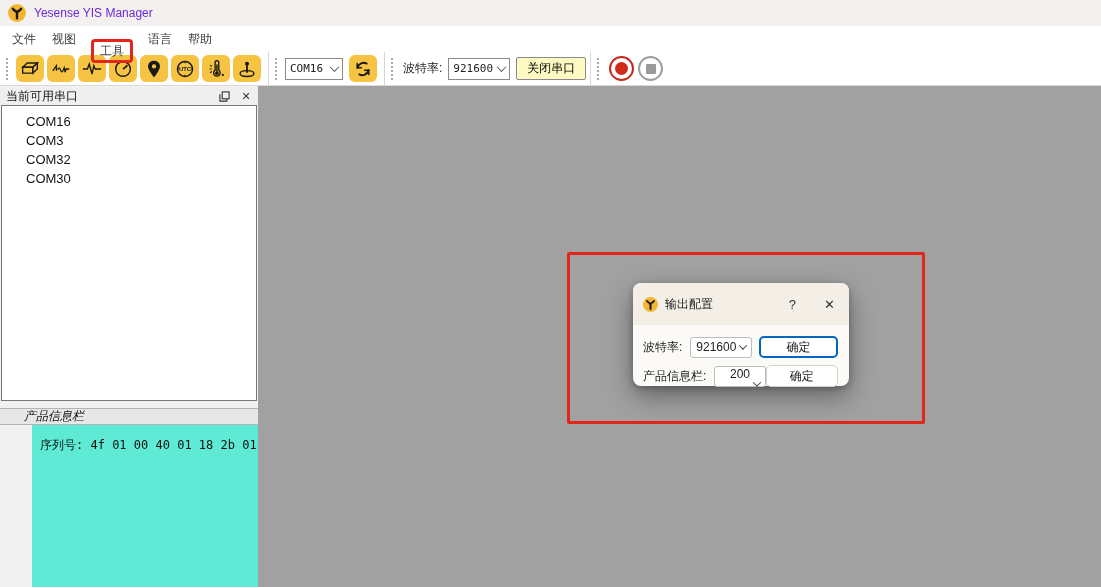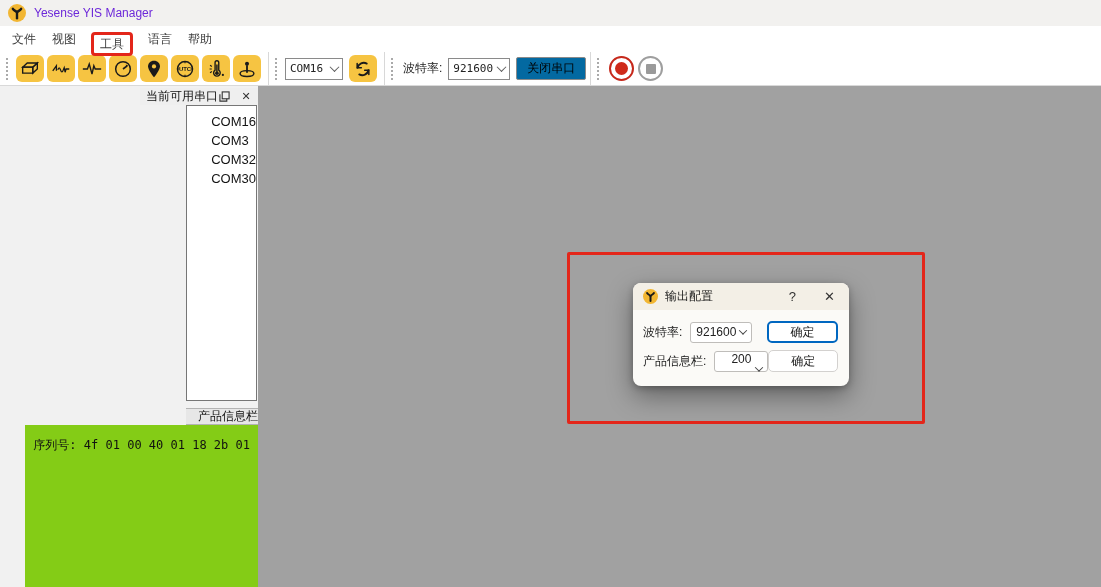--- a/index.html
+++ b/index.html
@@ -9,87 +9,87 @@
     box-shadow: inset 0 0 0 1px #a9a9a9; display:flex; flex-direction:column; }
 
   
   .titlebar { height:26px; background:#f2f1ef; display:flex; align-items:center; padding-left:8px; flex:0 0 auto; }
   .app-icon { width:18px; height:18px; margin-right:8px; }
   .titlebar-text { color:#6d28d9; font-size:12px; }
 
   
   .menubar { height:26px; background:#ffffff; display:flex; align-items:center; padding-left:4px; flex:0 0 auto; position:relative; }
   .menu-item { padding:0 8px; height:24px; line-height:24px; color:#3d3d3d; cursor:default; }
-  .menu-item-highlight { display:inline-block; border:3px solid #e3261a; border-radius:4px; padding:0 6px; margin:5px -1px; line-height:18px; }
+  .menu-item-highlight { display:inline-block; border:3px solid #e3261a; border-radius:4px; padding:0 6px; margin:12px -1px; line-height:18px; }
 
   
   .toolbar { height:34px; background:#ffffff; border-bottom:1px solid #d9d9d9; display:flex; align-items:center; flex:0 0 auto; }
   .tb-group { display:flex; align-items:center; height:100%; padding:0 4px; }
   .tb-group + .tb-group { border-left:1px solid #d8d8d8; }
   .tb-handle { width:5px; height:22px; border-left:2px dotted #aaa; margin:0 5px 0 2px; }
   .tb-btn { width:28px; height:27px; background:#f6c442; border:none; border-radius:6px;
     display:flex; align-items:center; justify-content:center; margin-right:3px; cursor:pointer; }
   .tb-btn svg { display:block; }
   .combo { height:22px; background:#fff; border:1px solid #8a8a8a; display:flex; align-items:center;
     padding:0 4px; font-family:"DejaVu Sans Mono", monospace; font-size:11px; cursor:pointer; }
   .combo .chev { margin-left:auto; }
   .chev { width:7px; height:7px; border-right:1.5px solid #5f5f5f; border-bottom:1.5px solid #5f5f5f;
     transform:rotate(45deg) translate(-1px,-1px); flex:0 0 auto; }
   .tb-label { margin:0 6px 0 2px; color:#1c1c1c; }
-  .tb-push { height:23px; background:#0369a1; border:1px solid #8a8a8a; border-radius:2px;
+  .tb-push { height:23px; background:#fef9c3; border:1px solid #8a8a8a; border-radius:2px;
     padding:0 10px; font-size:12px; margin-left:6px; cursor:pointer; }
   .record-btn { width:25px; height:25px; border:2px solid #c6281b; border-radius:50%;
     display:flex; align-items:center; justify-content:center; background:#fff; margin:0 4px 0 2px; cursor:pointer; }
   .record-dot { width:13px; height:13px; border-radius:50%; background:#cf2a1a; }
   .stop-btn { width:25px; height:25px; border:2px solid #9e9e9e; border-radius:50%;
     display:flex; align-items:center; justify-content:center; background:#fff; cursor:pointer; }
   .stop-square { width:10px; height:10px; background:#9a9a9a; border-radius:1px; }
 
   
   .content { flex:1; display:flex; min-height:0; }
-  .left-col { width:258px; flex:0 0 auto; background:#f1f1f1; display:flex; flex-direction:column; padding-top:2px;align-items:flex-end; }
+  .left-col { width:258px; flex:0 0 auto; background:#f1f1f1; display:flex; flex-direction:column; padding-top:2px; }
   .dock-header { height:17px; background:#efefef; display:flex; align-items:center; padding:0 6px; }
   .dock-title { font-size:12px; color:#111; }
   .dock-icons { margin-left:auto; display:flex; align-items:center; gap:10px; }
   .dock-float, .dock-close { width:12px; height:12px; display:flex; align-items:center; justify-content:center;
     color:#333; font-size:11px; cursor:pointer; }
   .port-list { height:296px; background:#fff; border:1px solid #767676; margin:0 1px; padding-top:6px; overflow:hidden; }
   .port-item { height:19px; line-height:19px; padding-left:24px; font-size:13px; color:#141414; cursor:pointer; }
   .splitter { height:7px; }
   .info-header { height:17px; background:#e7e7e7; border-top:1px solid #b3b3b3; border-bottom:1px solid #b3b3b3;
-    display:flex; align-items:center; padding-left:12px; font-size:12px; color:#111; }
-  .info-body { flex:1; background:#84cc16; padding:12px 8px 8px 8px;
-    font-family:"DejaVu Sans Mono", monospace; font-size:12px; color:#111; }
+    display:flex; align-items:center; padding-left:24px; font-size:12px; color:#111;font-style:italic; }
+  .info-body { flex:1; background:#5eead4; padding:12px 8px 8px 8px;
+    font-family:"DejaVu Sans Mono", monospace; font-size:12px; color:#111;margin-left:32px; }
   .info-line { white-space:nowrap; }
   .info-line.version { margin-top:64px; }
 
   .main-area { flex:1; background:#a1a1a1; position:relative; }
 
   
   .red-box { position:absolute; left:309px; top:166px; width:358px; height:172px;
     border:3px solid #e3261a; border-radius:2px; pointer-events:none; }
 
   
   .dialog { position:absolute; left:375px; top:197px; width:216px; height:103px;
     border-radius:8px; background:#fbfaf7; box-shadow:0 10px 26px rgba(0,0,0,.38), 0 2px 6px rgba(0,0,0,.25); }
-  .dialog-titlebar { height:27px; background:#f3efe6; border-radius:8px 8px 0 0;
+  .dialog-titlebar { height:42px; background:#f3efe6; border-radius:8px 8px 0 0;
     display:flex; align-items:center; padding:0 12px 0 10px; }
   .dialog-icon { width:15px; height:15px; margin-right:7px; }
   .dialog-title { font-size:12px; color:#1a1a1a; }
   .dialog-help { margin-left:auto; color:#333; font-size:13px; cursor:pointer; padding:0 2px; }
   .dialog-close { margin-left:24px; color:#333; font-size:13px; cursor:pointer; padding:0 2px; }
   .dialog-body { padding:11px 11px 0 10px; }
   .dlg-row { display:flex; align-items:center; height:22px; margin-bottom:7px; }
   .dlg-label { font-size:12px; color:#1a1a1a; margin-right:8px; white-space:nowrap; }
   .dlg-combo { height:21px; background:#fff; border:1px solid #bfbdba; border-radius:3px;
     display:flex; align-items:center; padding:0 5px; font-size:12px; cursor:pointer; }
   .dlg-combo .chev { width:6px; height:6px; margin-left:auto; border-color:#444; }
   .dlg-combo.baud { width:62px; }
   .dlg-combo.freq { width:55px;flex-direction:column; }
-  .dlg-btn { width:71px; height:22px; margin-left:auto; background:#fff; border:1px solid #d3d1cf;
+  .dlg-btn { width:79px; height:22px; margin-left:auto; background:#fff; border:1px solid #d3d1cf;
     border-radius:5px; font-size:12px; color:#1a1a1a; cursor:pointer; }
   .dlg-btn.focused { border:2px solid #0067c0; }
 </style>
 </head>
 <body>
 
 <svg width="0" height="0" style="position:absolute">
   <defs>
     <g id="logo">
       <circle cx="12" cy="12" r="12" fill="#f2b632"></circle>

